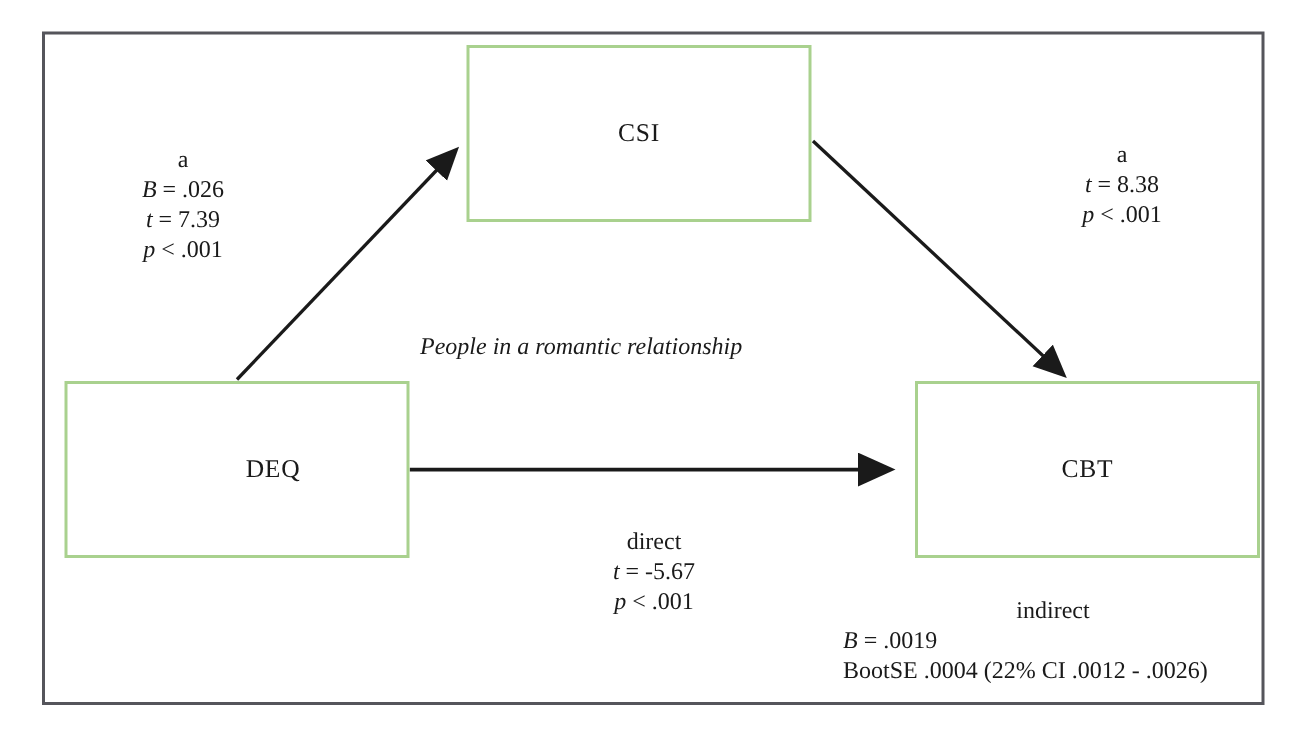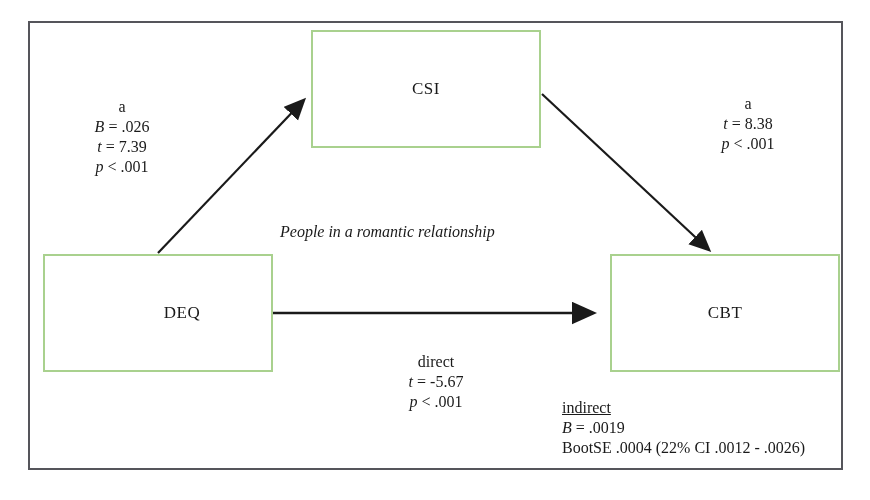--- a/index.html
+++ b/index.html
@@ -80,22 +80,22 @@
     position: absolute;
     left: 562px;
     top: 398px;
     width: 280px;
     font-size: 16px;
     line-height: 20px;
     text-align: left;
     white-space: nowrap;
   }
   .indirect-block .indirect-header {
+    text-align: center;
     width: 280px;
-    text-decoration: underline;
   }
   .indirect-block .sym { font-style: italic; }
 </style>
 </head>
 <body>
 
 <div class="stage">
 
   <div class="frame"></div>
 

